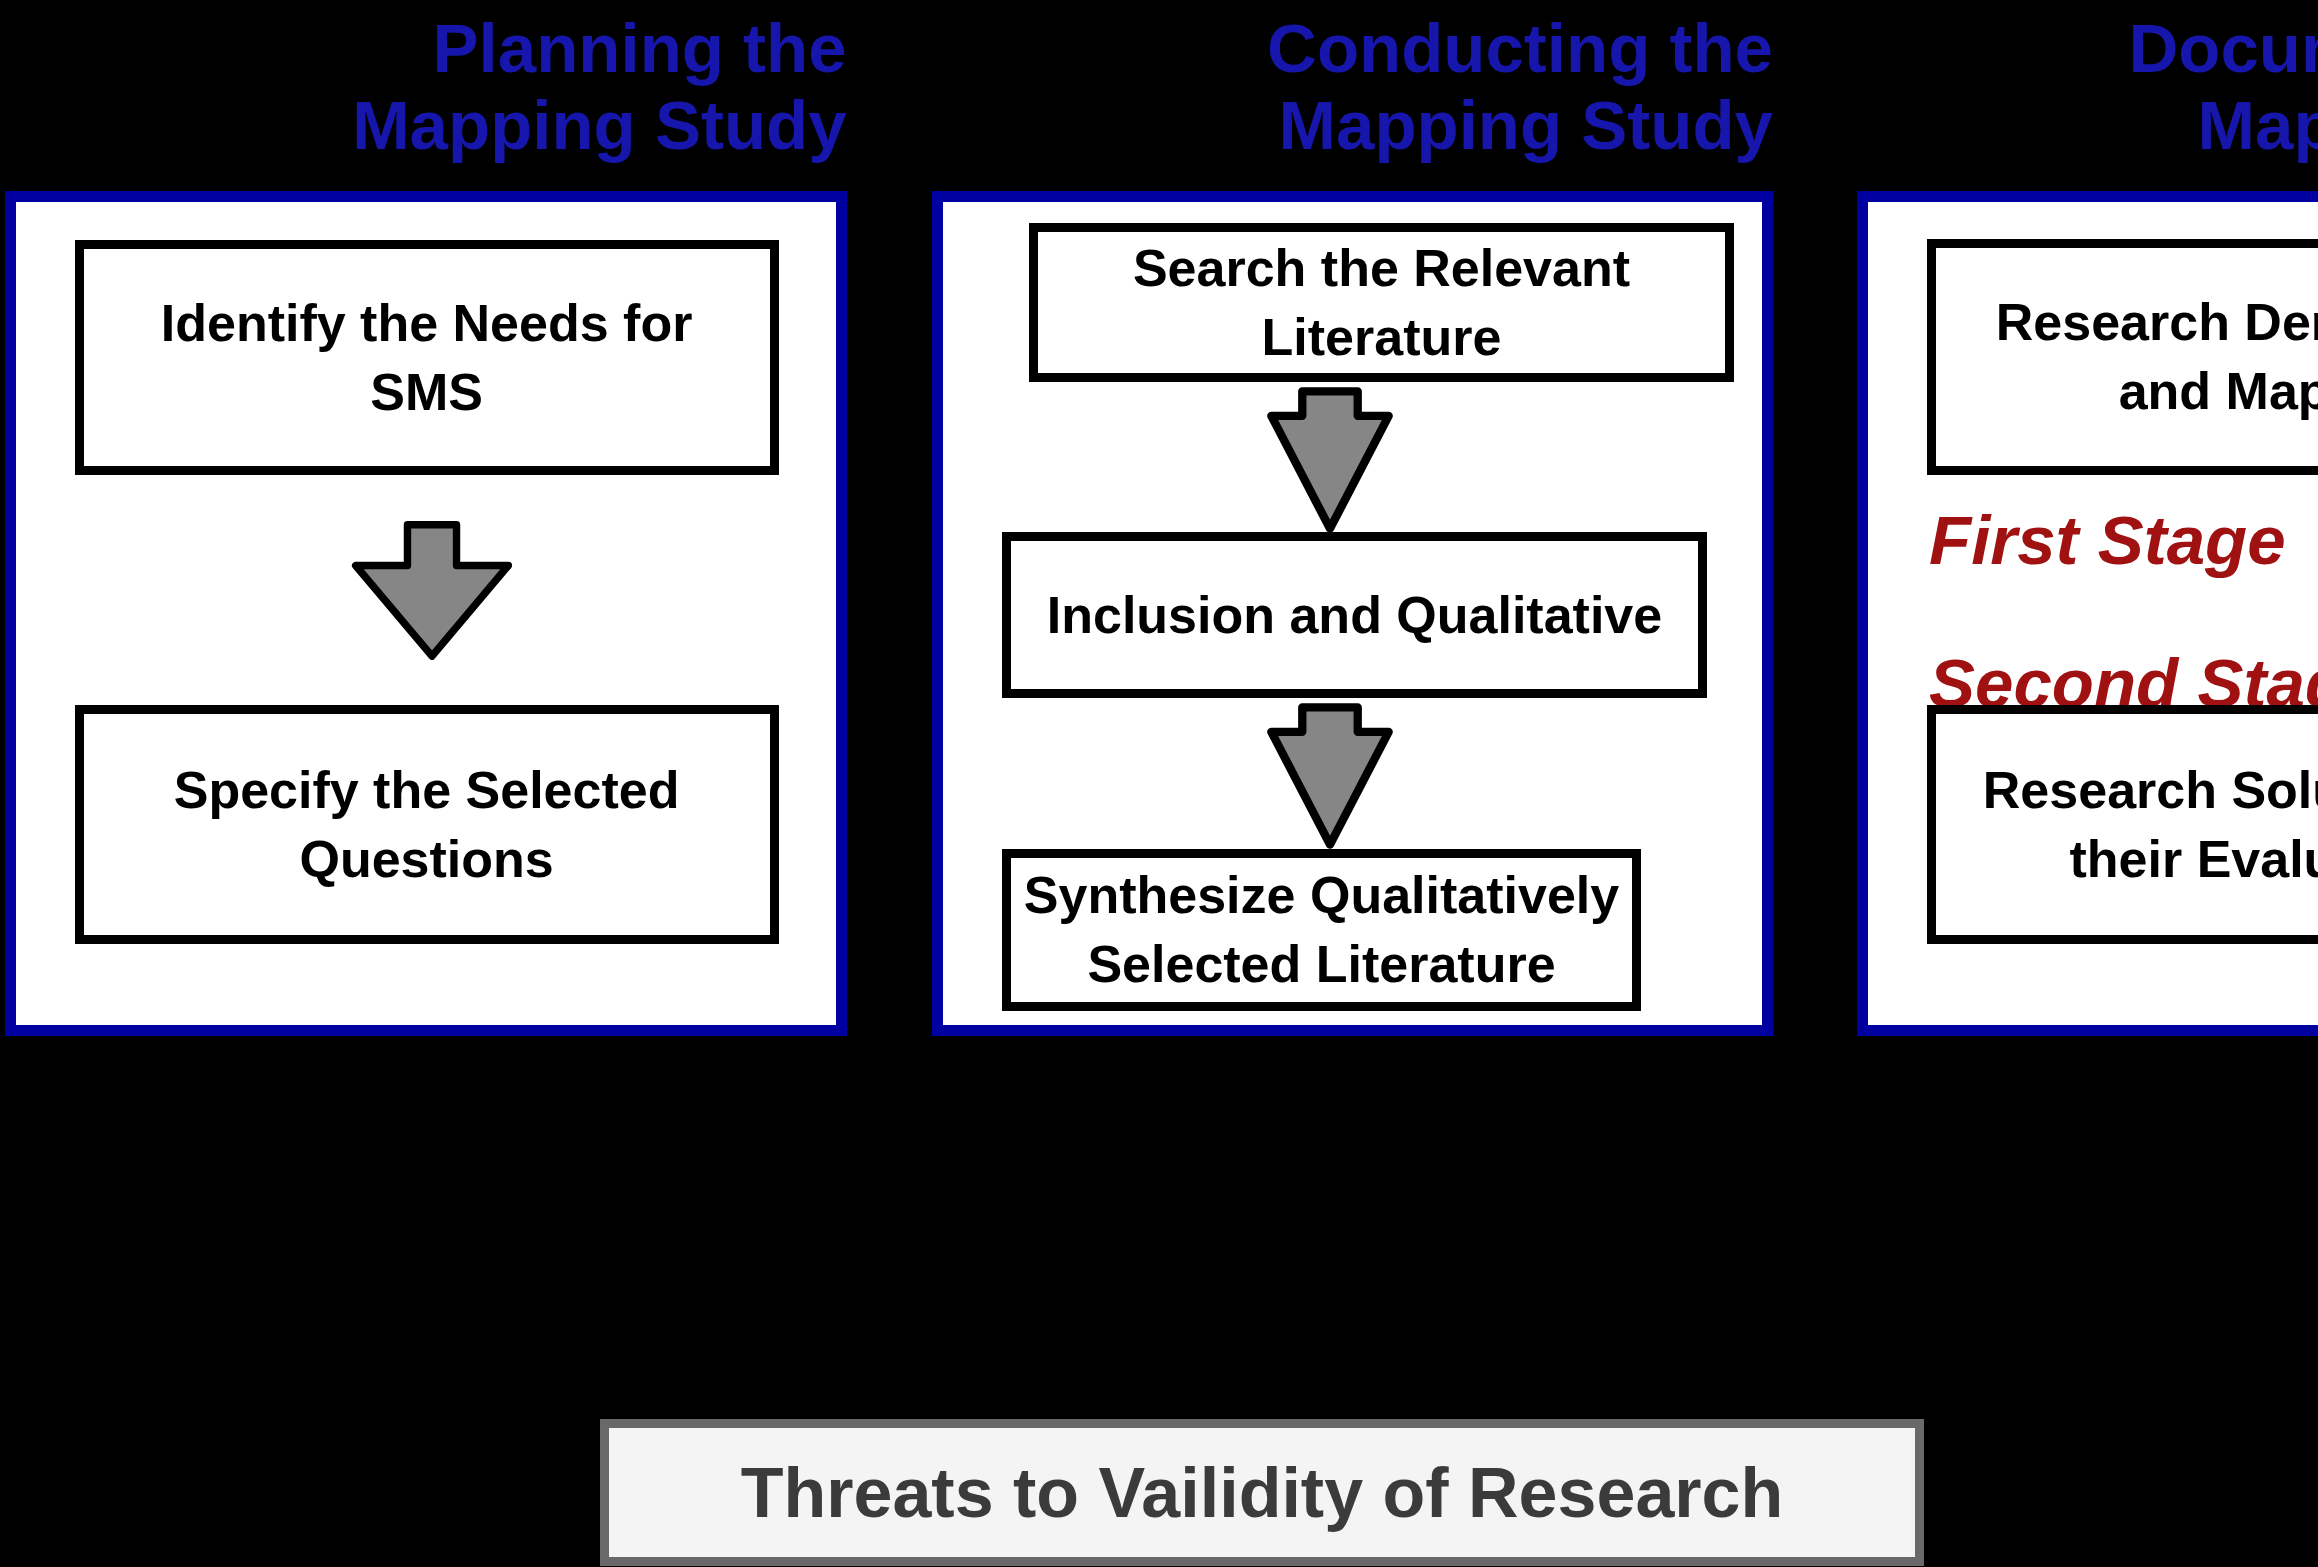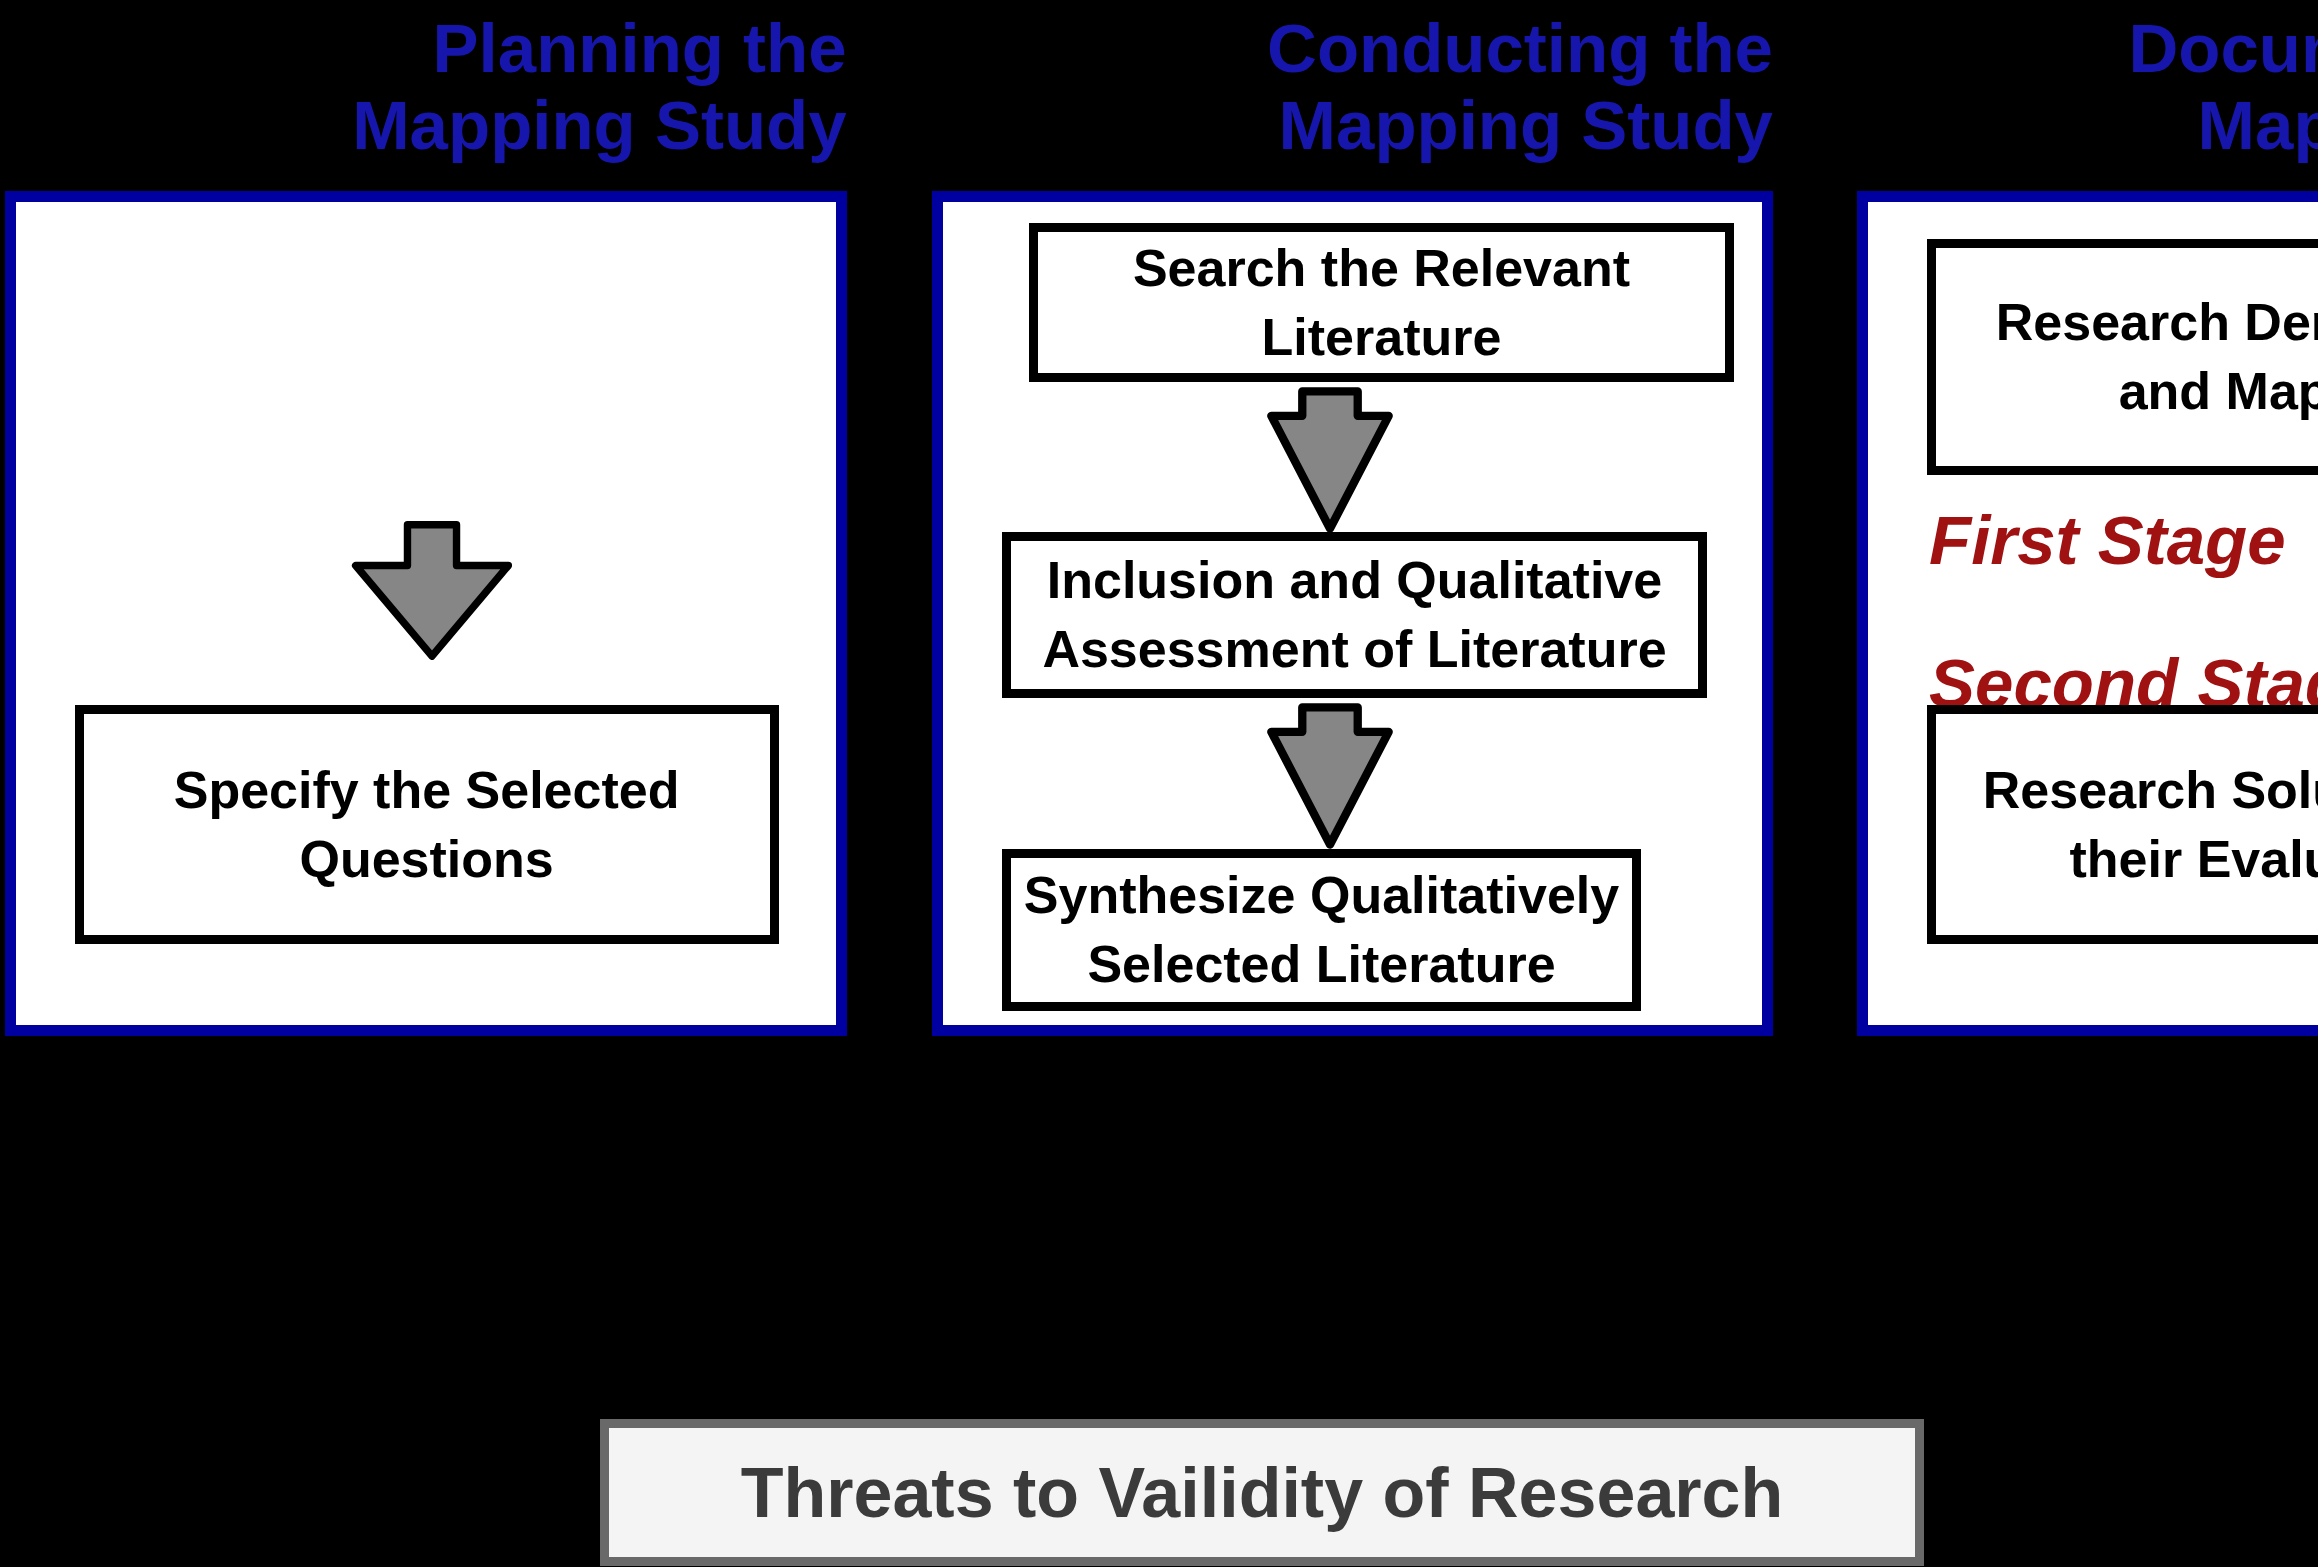--- a/index.html
+++ b/index.html
@@ -55,40 +55,43 @@
   <div class="col-title" style="left:932px;width:841px;">
     <div>Conducting the</div>
     <div>Mapping Study</div>
   </div>
   <div class="col-title" style="left:1857px;width:835px;">
     <div>Documenting the</div>
     <div>Mapping Study</div>
   </div>
 
   <div class="panel" style="left:4.6px;width:842px;">
+    <div class="box" style="left:59px;top:38px;width:704px;height:235px;">
+      <div>Identify the Needs for</div>
+      <div>SMS</div>
+    </div>
     <svg class="arrow" style="left:335px;top:319px;" width="162" height="139" viewBox="0 0 350 300">
       <path d="M122 8 H228 V96 H340 L175 292 L10 96 H122 Z" stroke-width="16"></path>
     </svg>
     <div class="box" style="left:59px;top:503px;width:704px;height:239px;">
       <div>Specify the Selected</div>
       <div>Questions</div>
     </div>
   </div>
 
   <div class="panel" style="left:932px;width:841px;">
     <div class="box" style="left:58px;top:21.3px;width:705px;height:159px;margin-left:28px;">
       <div>Search the Relevant</div>
       <div>Literature</div>
     </div>
     <svg class="arrow" style="left:320px;top:185px;" width="134" height="146" viewBox="0 0 290 315">
       <path d="M85 9 H205 V62 H272 L145 306 L18 62 H85 Z" stroke-width="18"></path>
     </svg>
     <div class="box" style="left:59px;top:330px;width:705px;height:166px;">
       <div>Inclusion and Qualitative</div>
-      <div>Assessment of Literature</div>
     </div>
     <svg class="arrow" style="left:320px;top:501px;" width="134" height="146" viewBox="0 0 290 315">
       <path d="M85 9 H205 V62 H272 L145 306 L18 62 H85 Z" stroke-width="18"></path>
     </svg>
     <div class="box" style="left:59px;top:647px;width:639px;height:162px;">
       <div>Synthesize Qualitatively</div>
       <div>Selected Literature</div>
     </div>
   </div>
 

